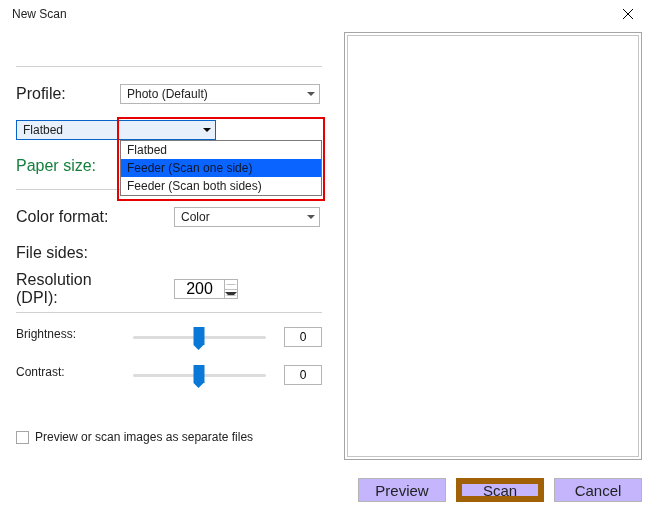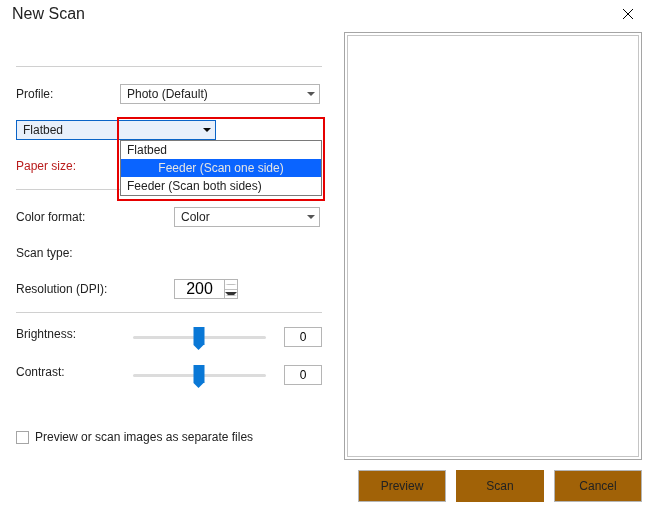--- a/index.html
+++ b/index.html
@@ -18,21 +18,21 @@
     height: 512px;
     position: relative;
     box-sizing: border-box;
   }
   .titlebar {
     display: flex;
     align-items: center;
     justify-content: space-between;
     height: 28px;
     padding: 0 8px 0 12px;
-    font-size: 16px;
+    font-size: 12px;
   }
   .close-btn {
     width: 40px;
     height: 28px;
     display: flex;
     align-items: center;
     justify-content: center;
     cursor: pointer;
   }
   .close-btn svg { width: 12px; height: 12px; }
@@ -60,24 +60,24 @@
     margin: 0 0 14px 0;
   }
   .row {
     display: flex;
     align-items: center;
     height: 26px;
     margin-bottom: 10px;
   }
   .row label {
     width: 104px;
-    font-size: 12px;
+    font-size: 16px;
     color: #222;
   }
-  .row.disabled label { color: #b91c1c; }
+  .row.disabled label { color: #15803d; }
   .combo, .combo-small {
     display: flex;
     align-items: center;
     justify-content: space-between;
     border: 1px solid #b5b5b5;
     background: #fff;
     height: 20px;
     padding: 0 4px 0 6px;
     font-size: 12px;
     box-sizing: border-box;
@@ -110,22 +110,21 @@
     font-size: 12px;
   }
   .dropdown-list .opt {
     padding: 1px 6px;
     line-height: 16px;
     cursor: pointer;
     white-space: nowrap;
   }
   .dropdown-list .opt.selected {
     background: #0a64ff;
-    color: #e5e5e5;
-    text-align: center;
+    color: #0f172a;
   }
   .spinner {
     display: flex;
     align-items: center;
     margin-left: 54px;
   }
   .spinner input {
     width: 50px;
     height: 20px;
     border: 1px solid #b5b5b5;
@@ -248,24 +247,24 @@
   }
   .button-row {
     position: absolute;
     bottom: 10px;
     right: 14px;
     display: flex;
     gap: 10px;
   }
   .btn {
     width: 88px;
-    height: 32px;
-    border: 1px solid #b5b5b5;
-    background: #a16207;
-    font-size: 12px;
+    height: 24px;
+    border: 1px solid #b5b5b5;
+    background: #c4b5fd;
+    font-size: 15px;
     display: flex;
     align-items: center;
     justify-content: center;
     cursor: pointer;
     box-sizing: border-box;
   }
   .btn.primary {
     border: 6px solid #a16207;
   }
   .gap28 { height: 28px; }
@@ -314,21 +313,21 @@
 
       <div class="row">
         <label>Color format:</label>
         <div class="combo-small">
           <span>Color</span>
           <span class="chev"></span>
         </div>
       </div>
 
       <div class="row">
-        <label>Scan type:</label>
+        <label>File sides:</label>
       </div>
 
       <div class="row">
         <label>Resolution (DPI):</label>
         <div class="spinner">
           <input value="200" style="">
           <div class="btns">
             <div>
                 <div class="arrow-up"></div>
               </div>

